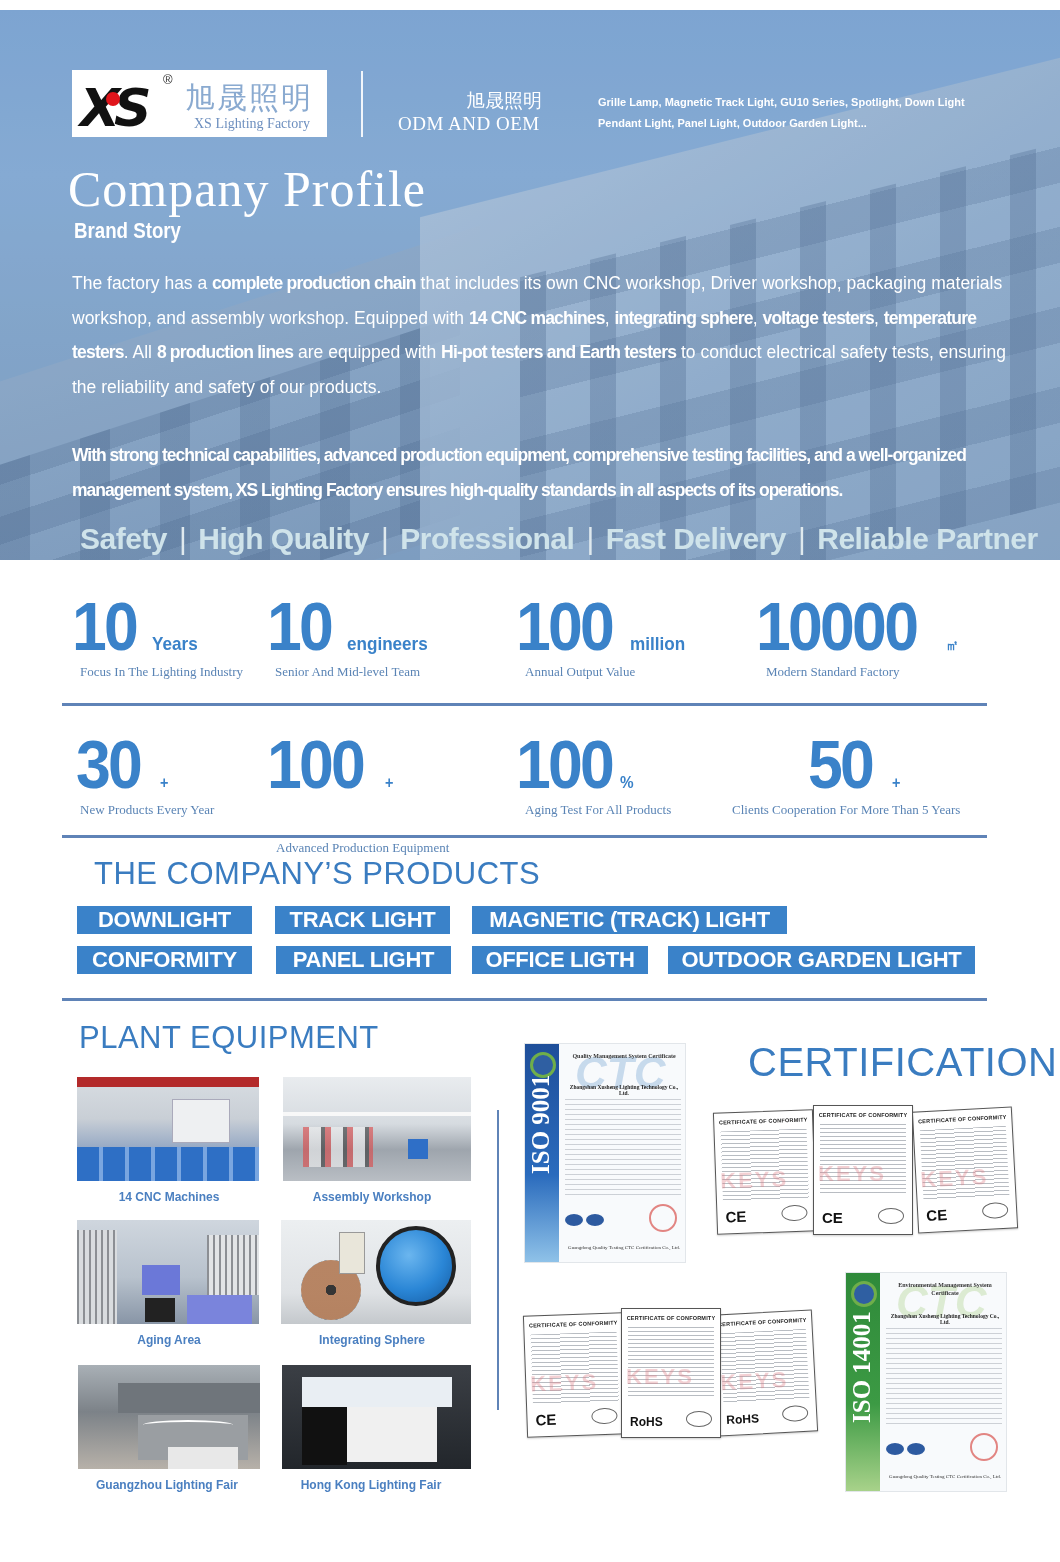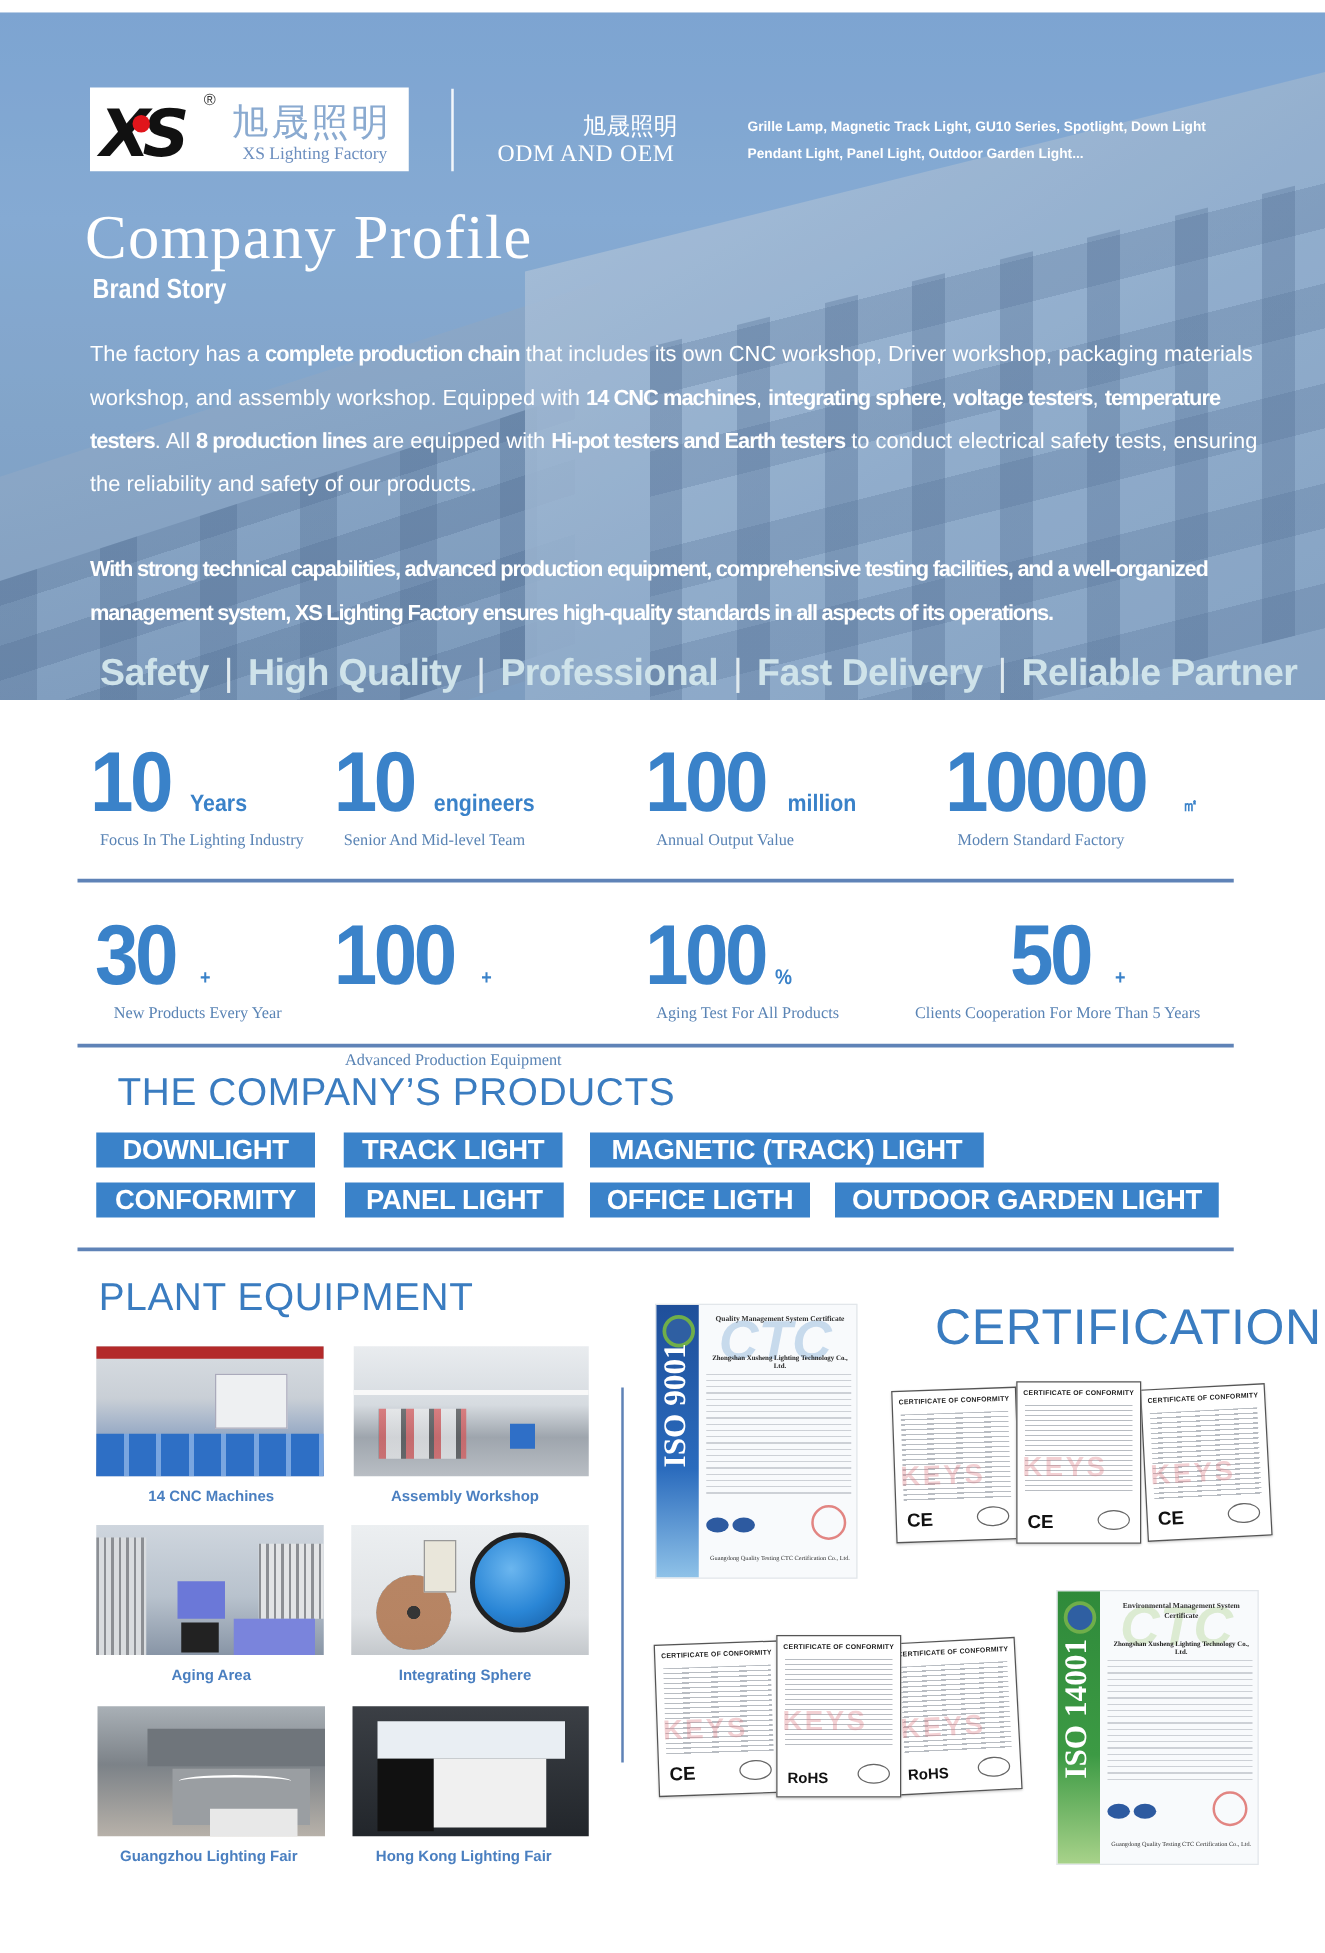--- a/index.html
+++ b/index.html
@@ -175,21 +175,21 @@
     <span class="stat-num">10000</span><span class="stat-unit" style="margin-left:16px;font-size:14px;">㎡</span>
     <div class="stat-label" style="margin-left:10px;">Modern Standard Factory</div>
   </div>
 </div>
 
 <div class="hr" style="top:703px;"></div>
 
 <div class="stats-row" style="top:730px;">
   <div class="stat" style="left:76px;">
     <span class="stat-num">30</span><span class="stat-unit" style="margin-left:14px;font-size:16px;">+</span>
-    <div class="stat-label" style="margin-left:15px;">New Products Every Year</div>
+    <div class="stat-label" style="margin-left:4px;">New Products Every Year</div>
   </div>
   <div class="stat" style="left:267px;">
     <span class="stat-num">100</span><span class="stat-unit" style="margin-left:14px;font-size:16px;">+</span>
     <div class="stat-label" style="margin-left:9px;margin-top:42px;">Advanced Production Equipment</div>
   </div>
   <div class="stat" style="left:516px;">
     <span class="stat-num">100</span><span class="stat-unit" style="margin-left:0;font-size:17px;">%</span>
     <div class="stat-label" style="margin-left:9px;">Aging Test For All Products</div>
   </div>
   <div class="stat" style="left:732px;">

